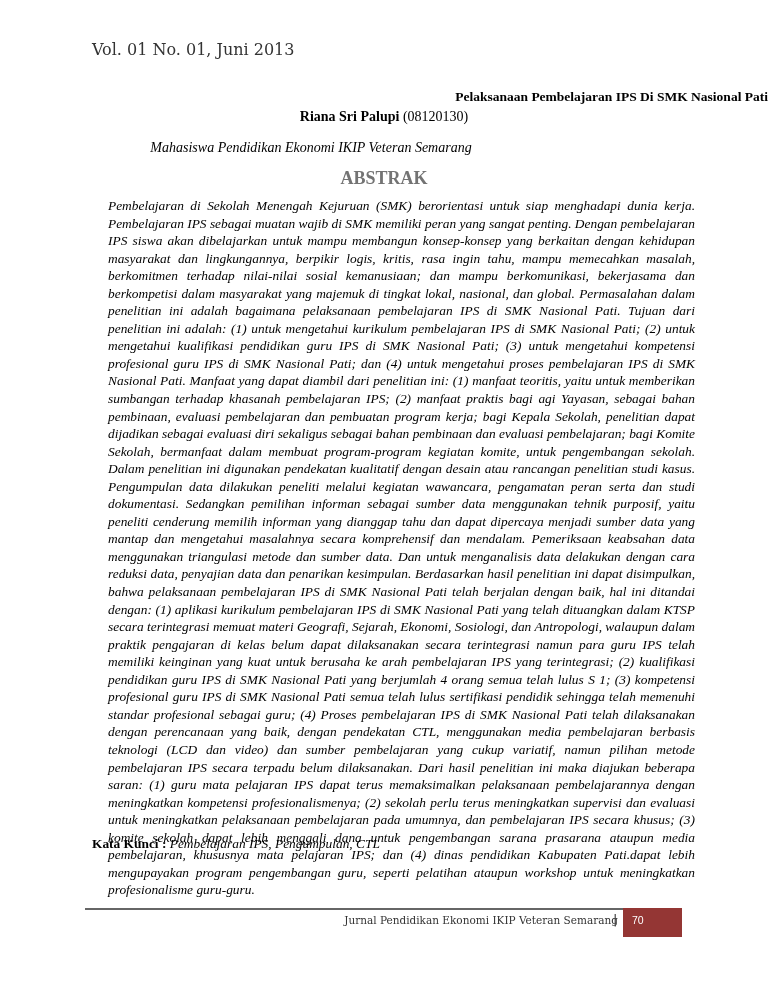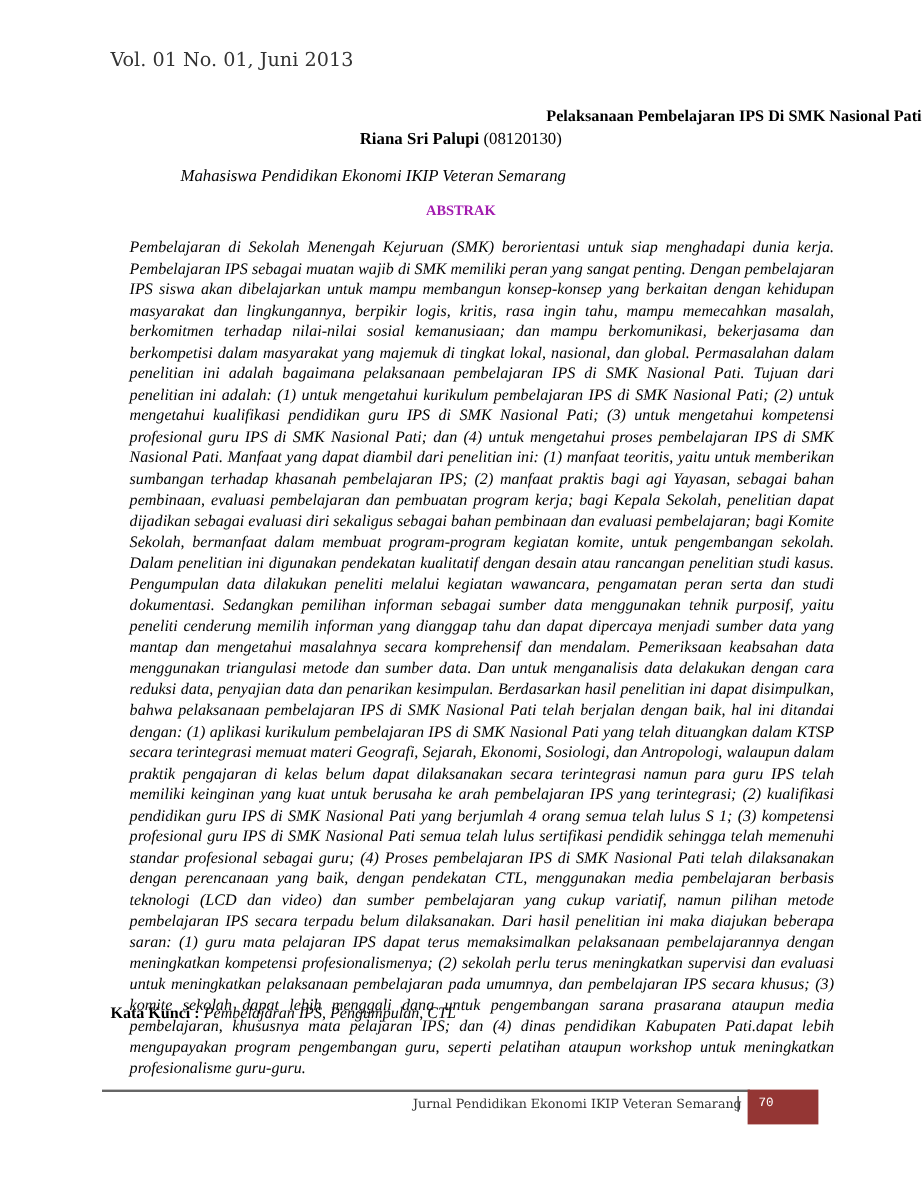--- a/index.html
+++ b/index.html
@@ -16,21 +16,21 @@
     position: absolute; left: 0; width: 768px; top: 109px; text-align: center;
     font-family: "Liberation Serif", serif; font-size: 14px; color: #000;
   }
   .author b { font-weight: bold; }
   .affil {
     position: absolute; left: 0; width: 622px; top: 140px; text-align: center;
     font-family: "Liberation Serif", serif; font-style: italic; font-size: 14px; color: #000;
   }
   .abs-heading {
     position: absolute; left: 0; width: 768px; top: 168px; text-align: center;
-    font-family: "Liberation Serif", serif; font-weight: bold; font-size: 12px; color: #a21caf;
+    font-family: "Liberation Serif", serif; font-weight: bold; font-size: 18px; color: #737373;
   }
   .abstract {
     position: absolute; left: 92px; width: 587px; top: 181px;
     font-family: "Liberation Serif", serif; font-style: italic; font-size: 13.4px;
     line-height: 17.55px; color: #000; text-align: justify; margin: 16px;
   }
   .keywords {
     position: absolute; left: 92px; top: 836px;
     font-family: "Liberation Serif", serif; font-size: 13.4px; color: #000;
   }
@@ -45,21 +45,21 @@
   }
   .footer-sep {
     position: absolute; left: 613px; top: 912px;
     font-family: "DejaVu Sans", sans-serif; font-size: 13px; color: #333;
   }
   .page-box {
     position: absolute; left: 623px; top: 908px; width: 59px; height: 29px; background: #943634;
   }
   .page-num {
     position: absolute; left: 9px; top: 6px;
-    font-family: Liberation Mono, monospace; font-size: 10.5px; color: #ffffff;
+    font-family: Liberation Sans, sans-serif; font-size: 10.5px; color: #ffffff;
   }
 </style>
 </head>
 <body>
 
 <div class="header-vol">Vol. 01 No. 01, Juni 2013</div>
 
 <div class="title">Pelaksanaan Pembelajaran IPS Di SMK Nasional Pati</div>
 
 <div class="author"><b>Riana Sri Palupi</b><span> (08120130)</span></div>

